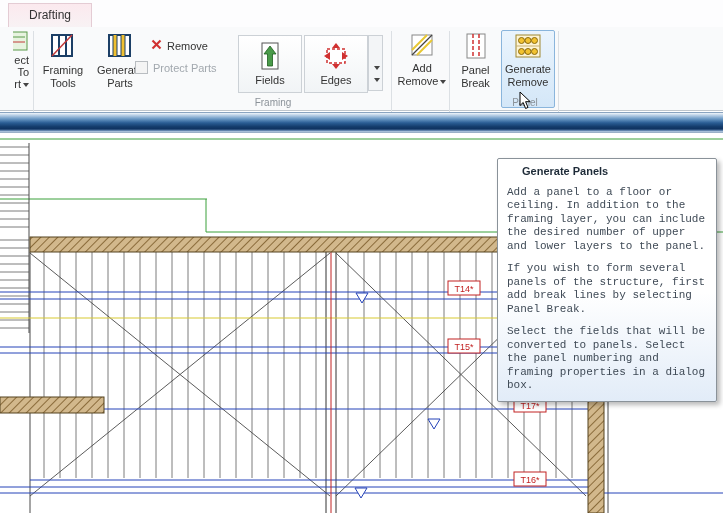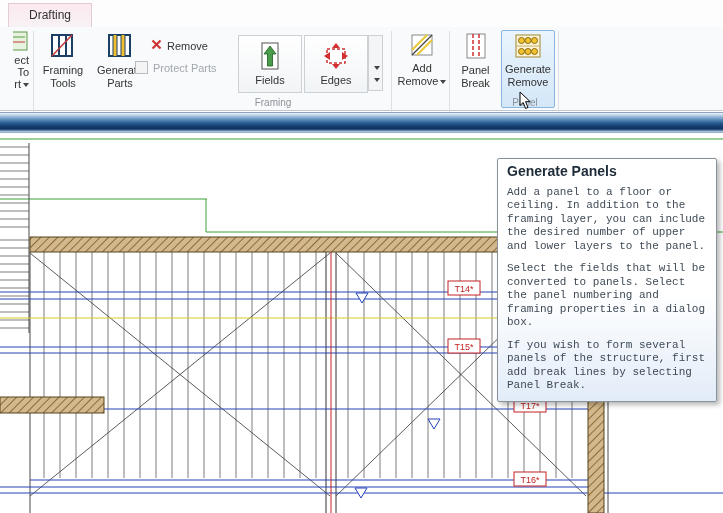--- a/index.html
+++ b/index.html
@@ -48,21 +48,21 @@
                    #143c6b 72%,#0f3260 84%,#7396bd 94%,#cfdded 100%);}
 
   
   .canvas{position:absolute;top:133px;left:0;width:723px;height:380px;background:#fff;}
 
   
   .tooltip{position:absolute;left:497px;top:158px;width:200px;z-index:10;
            background:linear-gradient(#ffffff 55%,#e2ecf8);border:1px solid #8a9299;
            border-radius:2px;box-shadow:3px 3px 5px rgba(0,0,0,.28);
            padding:6px 9px 8px 9px;font-size:11px;color:#3f4a56;line-height:13.5px;}
-  .tooltip h4{margin:0 0 7px 0;font-size:14px;color:#1e2b38;}
+  .tooltip h4{margin:0 0 7px 15px;font-size:11px;color:#1e2b38;}
   .tooltip p{margin:0 0 9px 0;font-family:Liberation Mono, monospace;}
   .tooltip p:last-child{margin-bottom:0;}
 
   .cursor{position:absolute;left:519px;top:91px;z-index:30;}
 </style>
 </head>
 <body>
 
 <div class="app">
 
@@ -277,22 +277,22 @@
     </g>
     <g font-size="9" font-family="Liberation Sans, sans-serif">
       <rect x="514" y="339" width="32" height="14" fill="#fff" stroke="#c22222"></rect>
       <text x="530" y="349.5" text-anchor="middle" fill="#c22222">T16*</text>
     </g>
   </svg>
 
   <div class="tooltip">
     <h4>Generate Panels</h4>
     <p>Add a panel to a floor or ceiling. In addition to the framing layer, you can include the desired number of upper and lower layers to the panel.</p>
+    <p>If you wish to form several panels of the structure, first add break lines by selecting Panel Break.</p>
     <p>Select the fields that will be converted to panels. Select the panel numbering and framing properties in a dialog box.</p>
-    <p>If you wish to form several panels of the structure, first add break lines by selecting Panel Break.</p>
   </div>
 
   <div class="cursor">
     <svg width="13" height="19" viewBox="0 0 13 19">
       <polygon points="1,1 1,14.5 4.2,11.5 6.6,17.5 9,16.4 6.6,10.7 11.2,10.7" fill="#fff" stroke="#000" stroke-width="1"></polygon>
     </svg>
   </div>
 
 </div>
 

